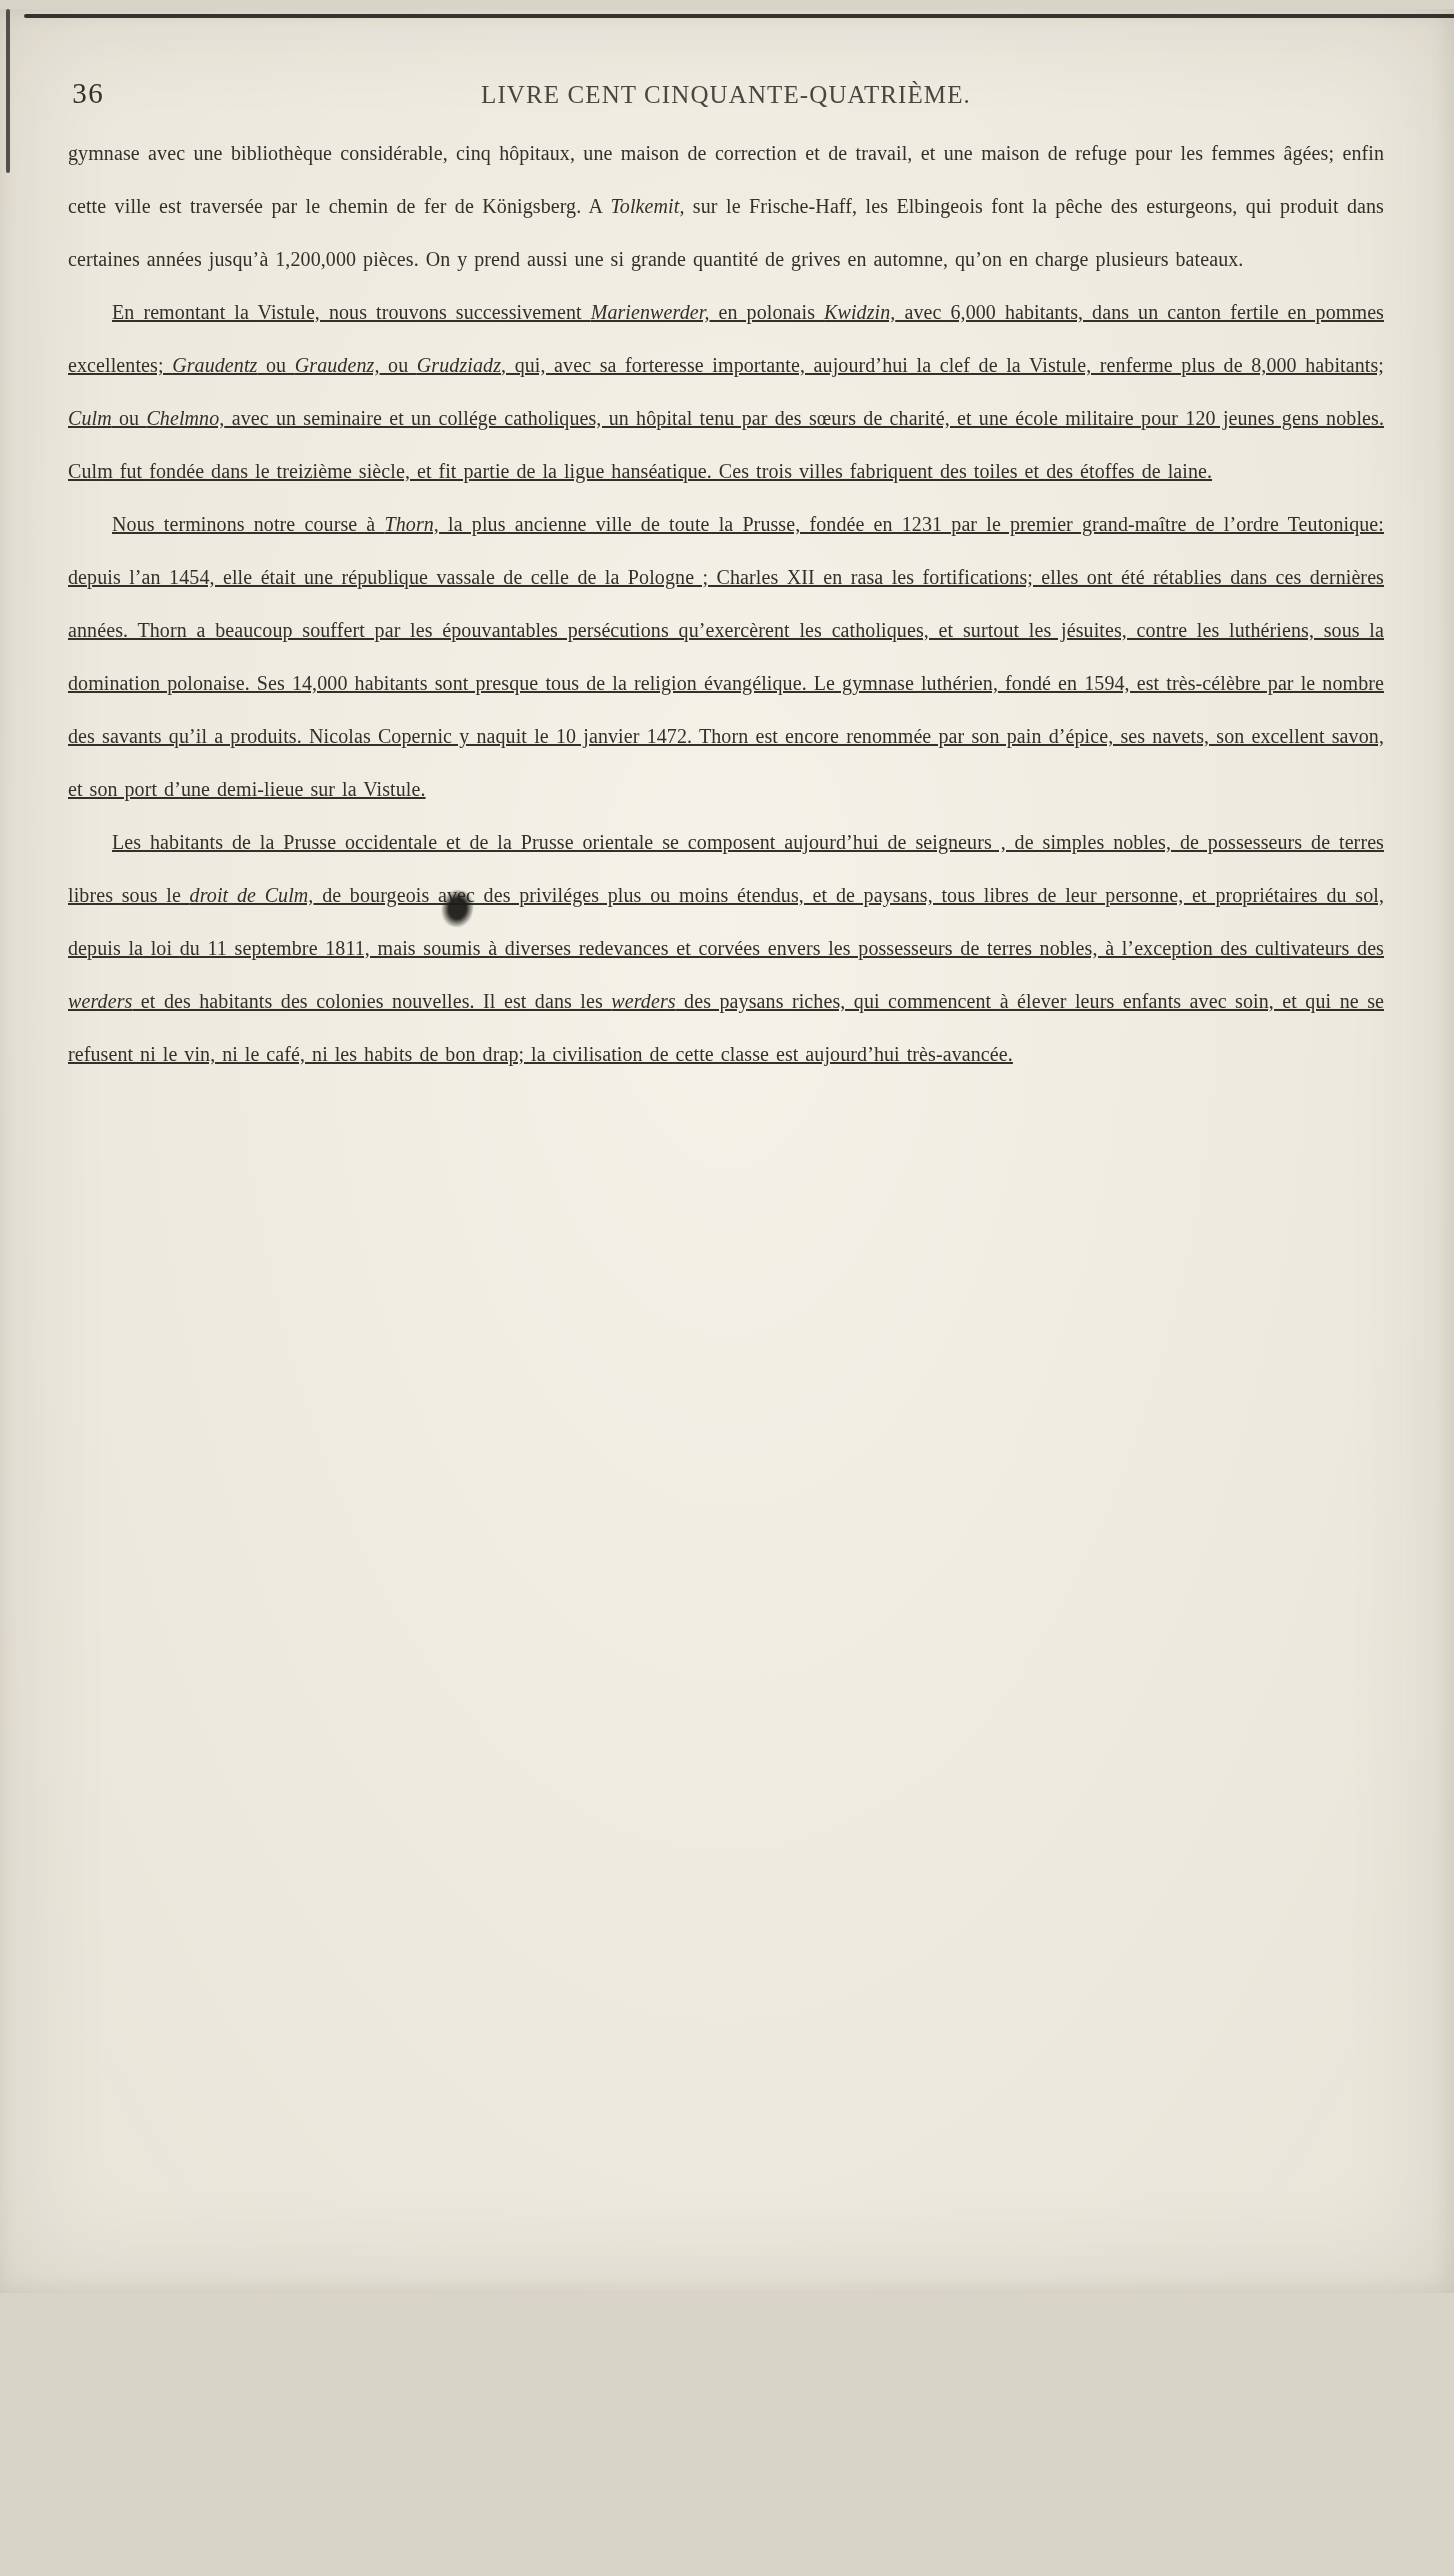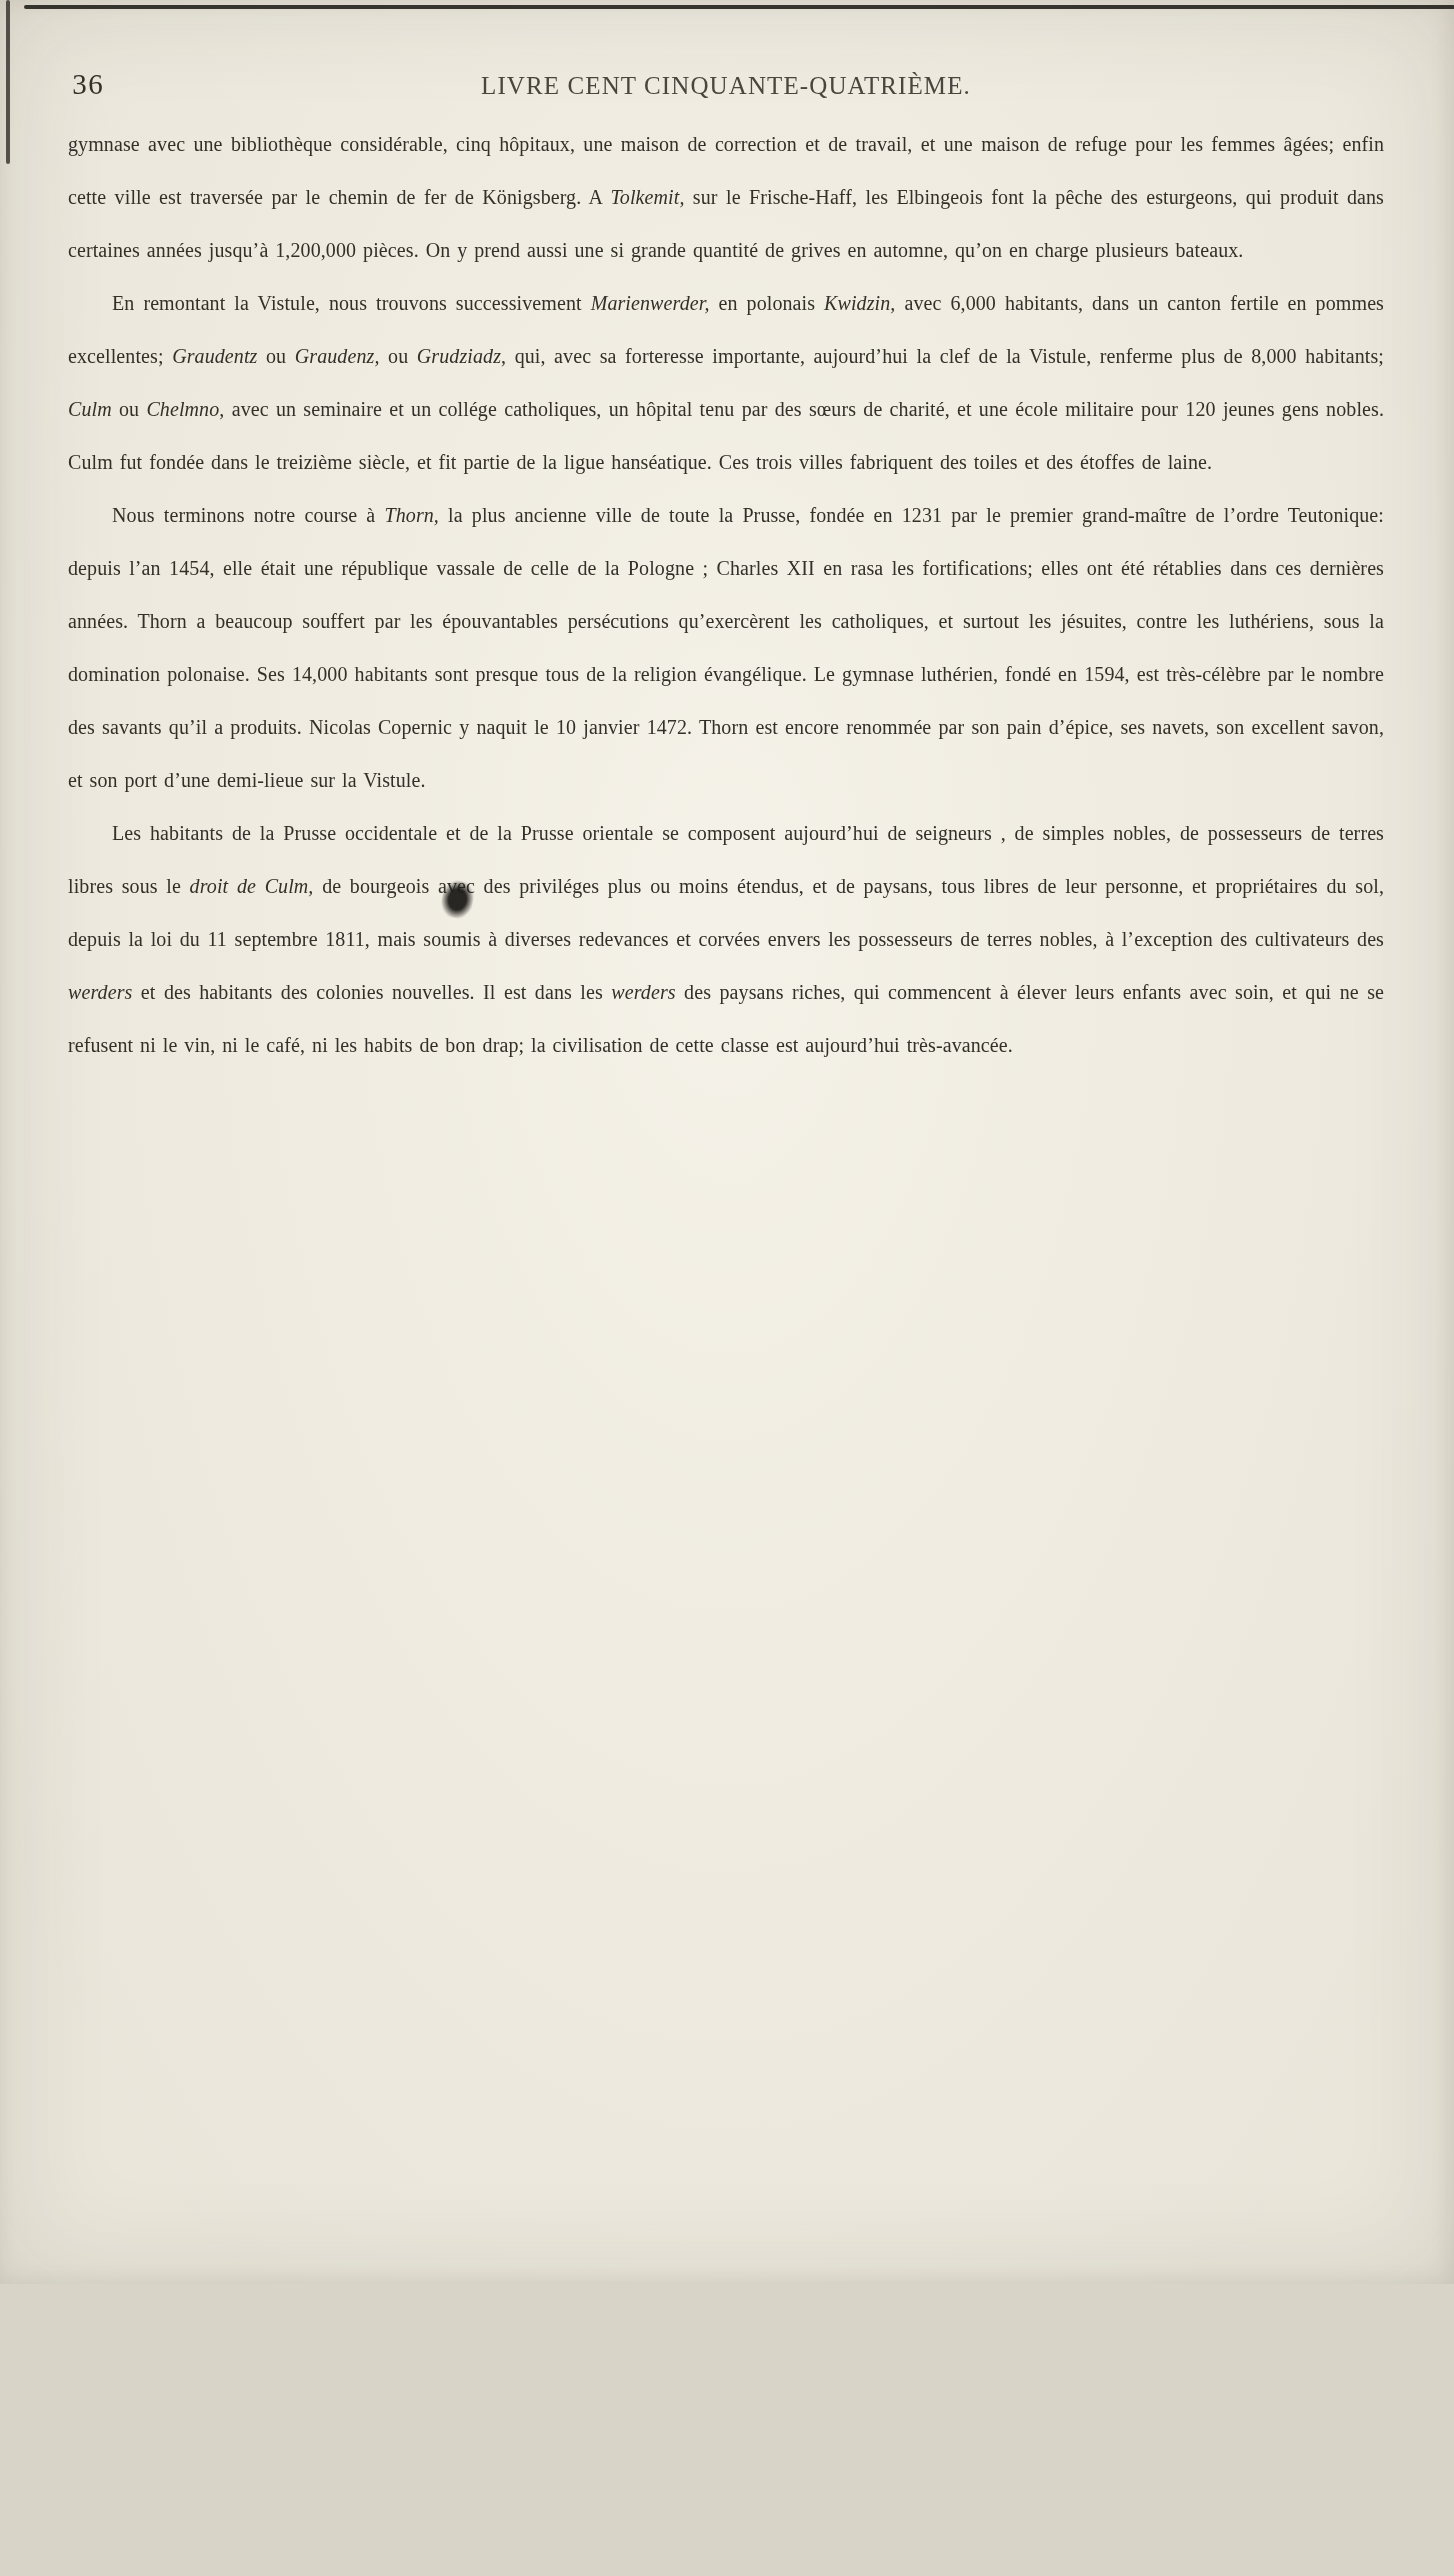--- a/index.html
+++ b/index.html
@@ -9,21 +9,21 @@
   }
   html,body{margin:0;padding:0;}
   body{
     background:#d8d4c8;
     font-family:"Liberation Serif","DejaVu Serif",serif;
   }
   .page{
     position:relative;
     width:1455px;
     height:2284px;
-    margin:0 auto;
+    margin:9px auto;
     background:var(--paper);
     background-image:
       radial-gradient(ellipse at 50% 40%, rgba(255,255,255,0.25), rgba(0,0,0,0.03) 85%);
     box-shadow: inset 0 0 114px rgba(60,50,30,0.12), inset -4.3px 0 21.3px rgba(60,50,30,0.10);
     overflow:hidden;
     color:var(--ink);
   }
   
   .scan-top-line{
     position:absolute; top:5px; left:24px; right:0; height:4.3px;
@@ -63,21 +63,21 @@
   }
   .para{
     margin:0;
     font-size:20px;
     line-height:53px;
     text-align:justify;
     letter-spacing:0.1px;
     word-spacing:1.8px;
     color:var(--ink);
   }
-  .para.indent{ text-indent:44px; }
+  .para.indent{ text-indent:44px;text-decoration:underline; }
   .para i{ font-style:italic; }
 </style>
 </head>
 <body>
 
 <div class="page">
 
   <div class="scan-top-line"></div>
   <div class="scan-left-line"></div>
 

